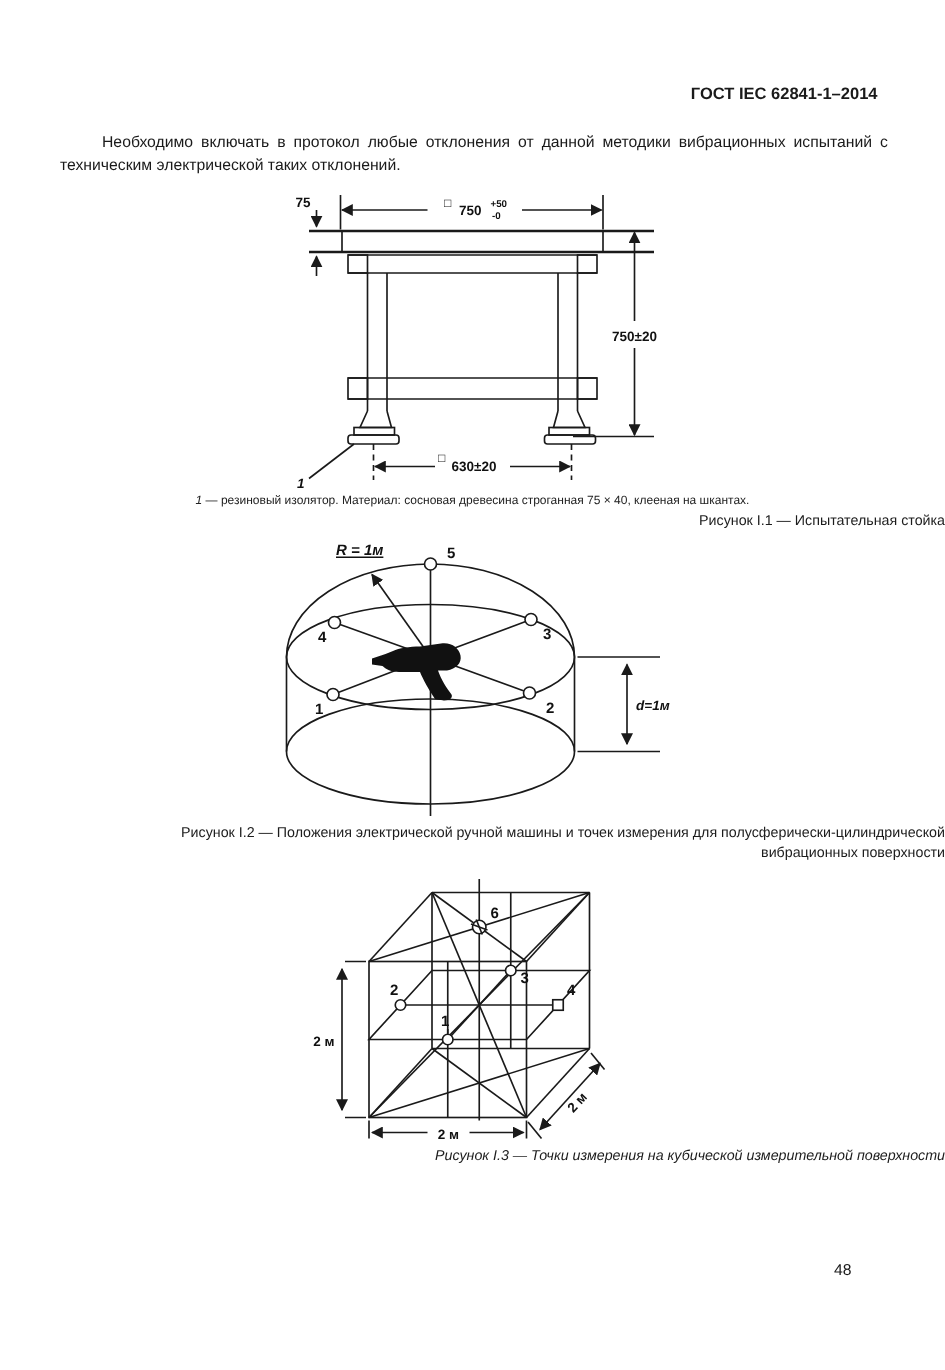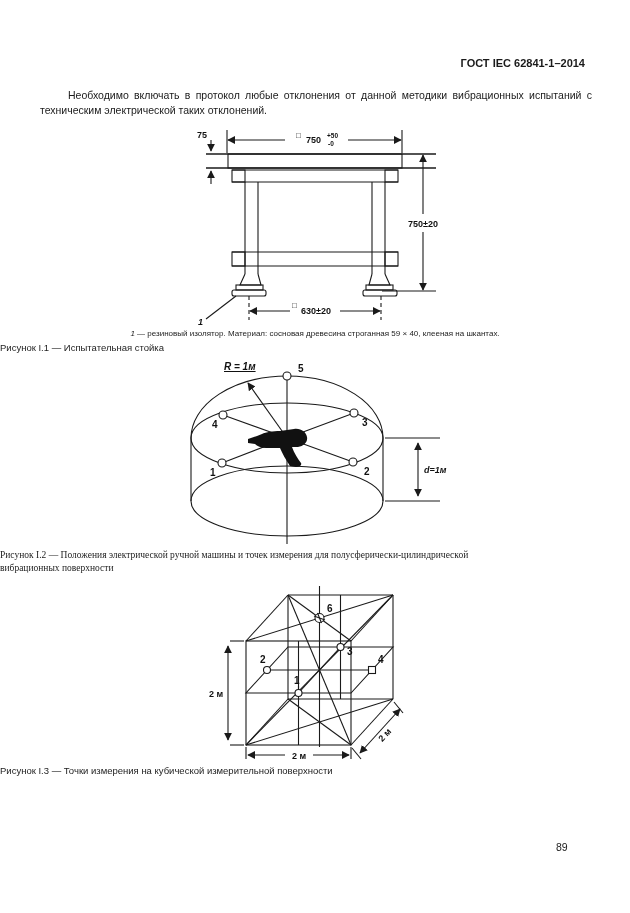--- a/index.html
+++ b/index.html
@@ -11,26 +11,26 @@
   .para{
     position:absolute;top:88px;left:40px;width:552px;
     font-size:10.5px;line-height:15px;text-align:justify;text-indent:28px;
   }
   .note{
     position:absolute;top:329px;left:0;width:630px;text-align:center;
     font-size:8px;color:#222;
   }
   .note .ref{font-style:italic;}
   .cap{
-    position:absolute;left:0;width:630px;text-align:left;
+    position:absolute;left:0;width:630px;text-align:right;
     font-size:9.5px;line-height:13px;color:#1c1c1c;
   }
   .cap1{top:341px;}
-  .cap2{top:549px;font-family:Liberation Serif, serif;}
-  .cap3{top:764px;}
+  .cap2{top:549px;}
+  .cap3{top:764px;font-style:italic;}
   .pageno{position:absolute;top:841px;left:556px;font-size:10.5px;}
   .figwrap{position:absolute;}
   svg line,svg path.wire,svg ellipse,svg circle,svg rect.wire,svg polygon{
     stroke:#1a1a1a;stroke-width:1.1;fill:none;
   }
   svg .thk{stroke-width:1.6;}
   svg .dash{stroke-dasharray:4 3;}
   svg text{fill:#111;font-family:"Liberation Sans",sans-serif;}
   svg .dim{font-size:9px;font-weight:700;}
   svg .dimS{font-size:6.5px;font-weight:700;}
@@ -129,21 +129,21 @@
       </g>
       <g>
         <line x1="66" y1="172" x2="36" y2="195"></line>
         <text class="dim ital" x="28" y="201">1</text>
       </g>
     </svg>
   </div>
 
   <div class="note">
     <span class="ref">1</span>
-    <span>— резиновый изолятор. Материал: сосновая древесина строганная 59 × 40, клееная на шкантах.</span>
+    <span>— резиновый изолятор. Материал: сосновая древесина строганная 75 × 40, клееная на шкантах.</span>
   </div>
   <div class="cap cap1">Рисунок I.1 — Испытательная стойка</div>
 
   <div class="figwrap" style="left:178px;top:358px;">
     <svg width="292" height="190" viewBox="0 0 292 190">
       <g>
         <path class="wire" d="M13,80 A96,62 0 0 1 205,80"></path>
         <ellipse cx="109" cy="80" rx="96" ry="35"></ellipse>
         <ellipse cx="109" cy="143" rx="96" ry="35"></ellipse>
         <line x1="13" y1="80" x2="13" y2="143"></line>
@@ -246,15 +246,15 @@
         <line x1="149" y1="165" x2="158" y2="176"></line>
         <line x1="191" y1="119" x2="200" y2="130"></line>
         <line x1="157" y1="170" x2="197" y2="126" marker-start="url(#arw)" marker-end="url(#arw)"></line>
         <text class="dim" x="184" y="154" text-anchor="middle" transform="rotate(-47 184 154)">2 м</text>
       </g>
     </svg>
   </div>
 
   <div class="cap cap3">Рисунок I.3 — Точки измерения на кубической измерительной поверхности</div>
 
-  <div class="pageno">89</div>
+  <div class="pageno">48</div>
 
 </div>
 
 </body></html>

